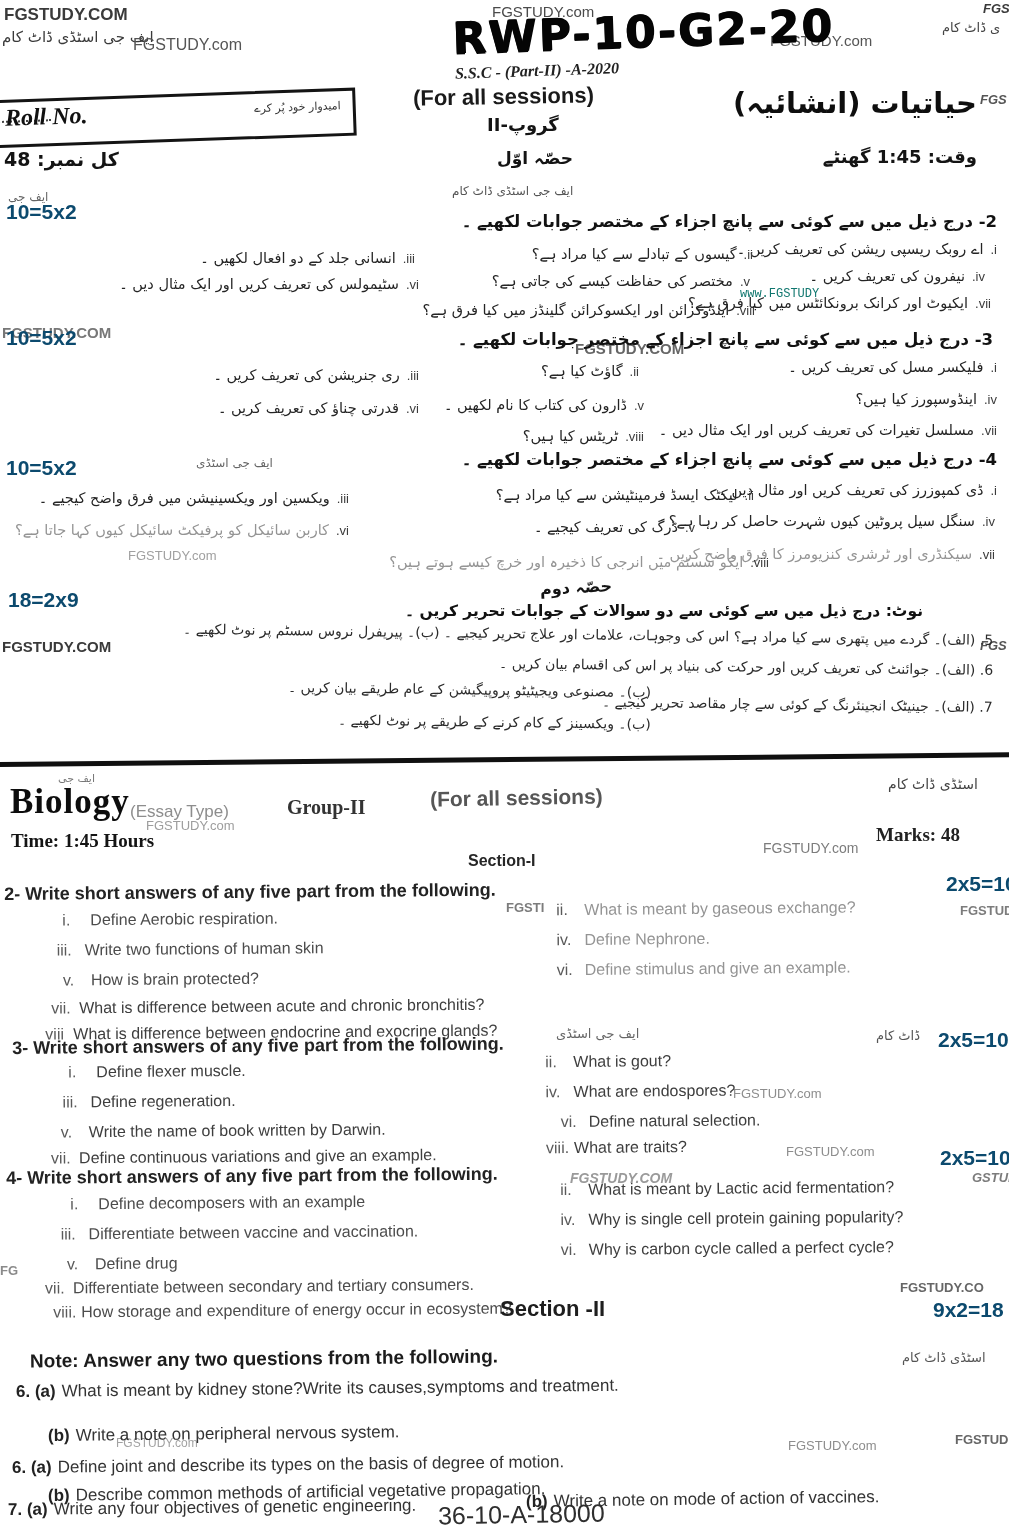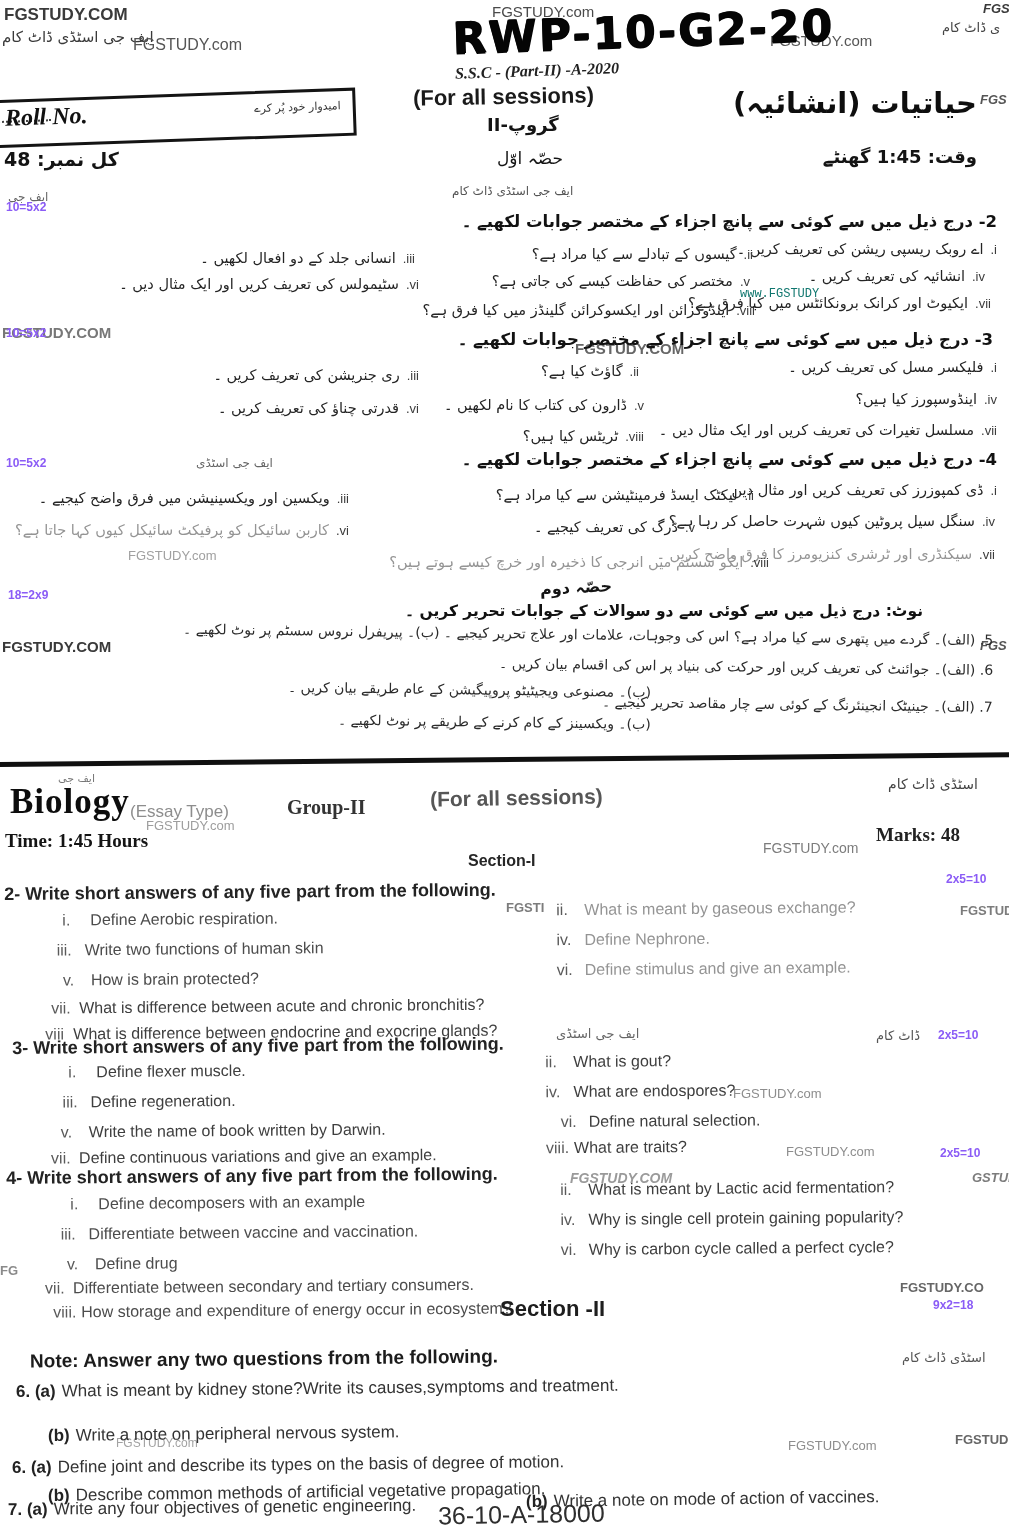--- a/index.html
+++ b/index.html
@@ -9,21 +9,21 @@
     font-family:"Liberation Sans", sans-serif; color:#1d1d1d;
   }
   .abs { position:absolute; white-space:nowrap; }
   
   .wm  { position:absolute; white-space:nowrap; color:#8f8f8f; font-family:"Liberation Sans",sans-serif; }
   .wmb { font-weight:bold; }
   .wmi { font-style:italic; }
   .wmu { font-family:"DejaVu Sans",sans-serif; direction:rtl; }
   .wmd { color:#3a3a3a; }
   
-  .mark { position:absolute; font-weight:bold; font-size:12px; color:#8b5cf6; white-space:nowrap; }
+  .mark { position:absolute; font-weight:bold; font-size:21px; color:#0c4a6e; white-space:nowrap; }
   
   .u    { font-family:"DejaVu Sans",sans-serif; direction:rtl; }
   .uh   { position:absolute; direction:rtl; font-family:"DejaVu Sans",sans-serif; font-weight:bold;
           font-size:16.5px; color:#121212; white-space:nowrap; }
   .uitem{ position:absolute; direction:rtl; font-family:"DejaVu Sans",sans-serif;
           font-size:14.5px; color:#242424; white-space:nowrap; line-height:1.25; }
   .uitem .n { font-family:"Liberation Sans",sans-serif; font-size:13px; color:#3c3c3c; margin-left:7px; }
   .uline{ position:absolute; direction:rtl; font-family:"DejaVu Sans",sans-serif;
           font-size:14px; color:#2c2c2c; white-space:nowrap; }
   
@@ -96,29 +96,29 @@
   <div class="rollbox">
     <span class="serif" style="position:absolute;left:14px;top:2px;font-size:24px;font-weight:bold;font-style:italic;color:#111;">Roll No.</span>
     <span class="rolldots"></span>
     <span class="u" style="position:absolute;right:12px;top:8px;font-size:11px;color:#333;">امیدوار خود پُر کرے</span>
   </div>
 
   <div class="abs u" style="right:32px;top:86px;font-size:29px;font-weight:bold;color:#0e0e0e;">حیاتیات (انشائیہ)</div>
   <div class="abs u" style="right:32px;top:146px;font-size:18px;font-weight:bold;color:#141414;">وقت: 1:45 گھنٹے</div>
   <div class="abs u" style="left:4px;top:148px;font-size:19px;font-weight:bold;color:#141414;">کل نمبر: 48</div>
   <div class="abs u" style="left:487px;top:114px;font-size:18px;font-weight:bold;color:#141414;">گروپ-II</div>
-  <div class="abs u" style="left:497px;top:148px;font-size:17px;font-weight:normal;color:#141414;">حصّہ اوّل</div>
+  <div class="abs u" style="left:497px;top:148px;font-size:17px;font-weight:bold;color:#141414;">حصّہ اوّل</div>
   <div class="wm wmu" style="left:452px;top:184px;font-size:12px;color:#555;">ایف جی اسٹڈی ڈاٹ کام</div>
 
   <div class="mark" style="left:6px;top:200px;">10=5x2</div>
   <div class="uh" style="right:12px;top:212px;">2- درج ذیل میں سے کوئی سے پانچ اجزاء کے مختصر جوابات لکھیے ۔</div>
   <div class="uitem" style="right:12px;top:240px;"><span class="n">i.</span><span>اے روبک ریسپی ریشن کی تعریف کریں ۔</span></div>
   <div class="uitem" style="right:256px;top:245px;"><span class="n">ii.</span><span>گیسوں کے تبادلے سے کیا مراد ہے؟</span></div>
   <div class="uitem" style="right:594px;top:249px;"><span class="n">iii.</span><span>انسانی جلد کے دو افعال لکھیں ۔</span></div>
-  <div class="uitem" style="right:24px;top:267px;"><span class="n">iv.</span><span>انشائیہ کی تعریف کریں ۔</span></div>
+  <div class="uitem" style="right:24px;top:267px;"><span class="n">iv.</span><span>نیفرون کی تعریف کریں ۔</span></div>
   <div class="uitem" style="right:259px;top:272px;"><span class="n">v.</span><span>مختصر کی حفاظت کیسے کی جاتی ہے؟</span></div>
   <div class="uitem" style="right:590px;top:275px;"><span class="n">vi.</span><span>سٹیمولس کی تعریف کریں اور ایک مثال دیں ۔</span></div>
   <div class="uitem" style="right:18px;top:294px;"><span class="n">vii.</span><span>ایکیوٹ اور کرانک برونکائٹس میں کیا فرق ہے؟</span></div>
   <div class="uitem" style="right:254px;top:301px;"><span class="n">viii.</span><span>اینڈوکرائن اور ایکسوکرائن گلینڈز میں کیا فرق ہے؟</span></div>
 
   <div class="mark" style="left:6px;top:326px;">10=5x2</div>
   <div class="uh" style="right:16px;top:330px;">3- درج ذیل میں سے کوئی سے پانچ اجزاء کے مختصر جوابات لکھیے ۔</div>
   <div class="uitem" style="right:12px;top:358px;"><span class="n">i.</span><span>فلیکسر مسل کی تعریف کریں ۔</span></div>
   <div class="uitem" style="right:370px;top:362px;"><span class="n">ii.</span><span>گاؤٹ کیا ہے؟</span></div>
   <div class="uitem" style="right:590px;top:366px;"><span class="n">iii.</span><span>ری جنریشن کی تعریف کریں ۔</span></div>
@@ -148,21 +148,21 @@
   <div class="uline" style="right:16px;top:699px;transform:rotate(0.8deg);transform-origin:right center;">7. (الف)۔ جینیٹک انجینئرنگ کے کوئی سے چار مقاصد تحریر کیجیے ۔</div>
   <div class="uline" style="right:358px;top:716px;transform:rotate(0.8deg);transform-origin:right center;">(ب)۔ ویکسینز کے کام کرنے کے طریقے پر نوٹ لکھیے ۔</div>
 
   <div class="divider"></div>
 
   <div class="abs serif" style="left:10px;top:782px;font-size:35px;font-weight:bold;color:#0d0d0d;letter-spacing:1px;">Biology</div>
   <div class="abs" style="left:130px;top:802px;font-size:17px;color:#8d8d8d;">(Essay Type)</div>
   <div class="abs serif" style="left:287px;top:796px;font-size:20px;font-weight:bold;color:#333;">Group-II</div>
   <div class="abs" style="left:430px;top:786px;font-size:21px;font-weight:bold;color:#565656;transform:rotate(-1deg);">(For all sessions)</div>
   <div class="abs serif" style="left:876px;top:824px;font-size:19px;font-weight:bold;color:#222;">Marks: 48</div>
-  <div class="abs serif" style="left:5px;top:830px;font-size:19px;font-weight:bold;color:#141414;">Time: 1:45 Hours</div>
+  <div class="abs serif" style="left:11px;top:830px;font-size:19px;font-weight:bold;color:#141414;">Time: 1:45 Hours</div>
   <div class="abs" style="left:468px;top:852px;font-size:16px;font-weight:bold;color:#262626;">Section-I</div>
   <div class="mark" style="left:946px;top:872px;">2x5=10</div>
 
   <div class="abs" style="left:0;top:884px;width:1009px;height:164px;transform:rotate(-0.5deg);transform-origin:left top;">
     <div class="eh" style="left:4px;top:0;">2- Write short answers of any five part from the following.</div>
     <div class="eitem" style="left:62px;top:28px;"><span class="n">i.</span><span>Define Aerobic respiration.</span></div>
     <div class="eitem faded" style="left:556px;top:22px;"><span class="n">ii.</span><span>What is meant by gaseous exchange?</span></div>
     <div class="eitem" style="left:56px;top:58px;"><span class="n">iii.</span><span>Write two functions of human skin</span></div>
     <div class="eitem faded" style="left:556px;top:52px;"><span class="n">iv.</span><span>Define Nephrone.</span></div>
     <div class="eitem" style="left:62px;top:88px;"><span class="n">v.</span><span>How is brain protected?</span></div>

